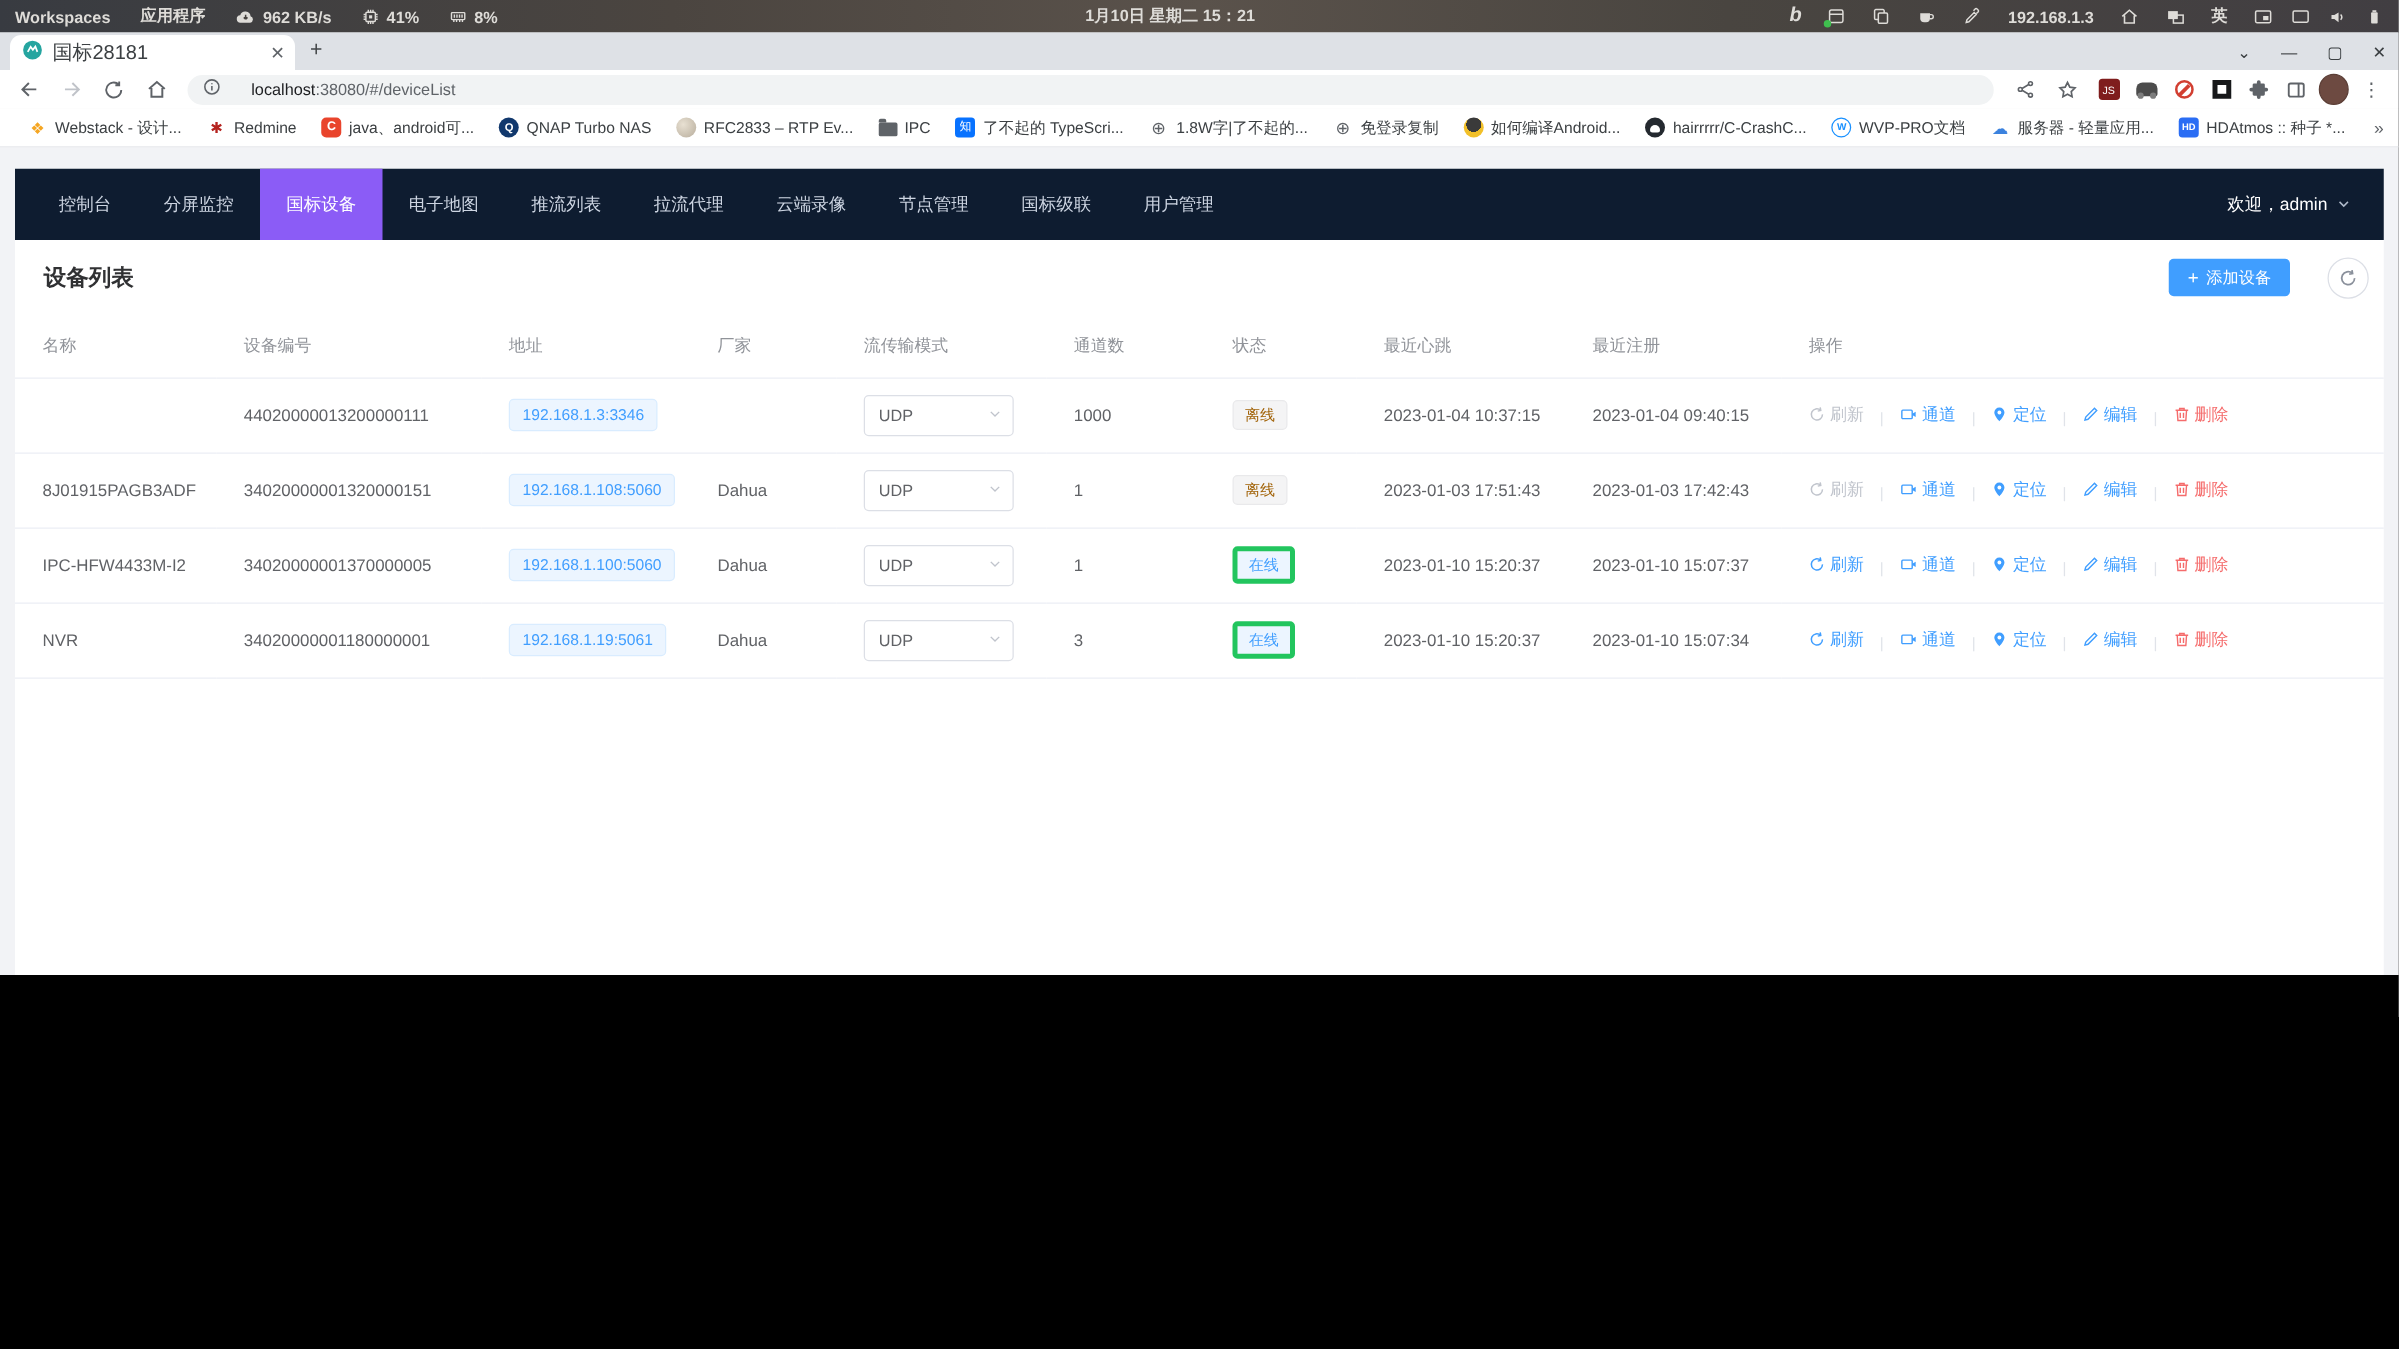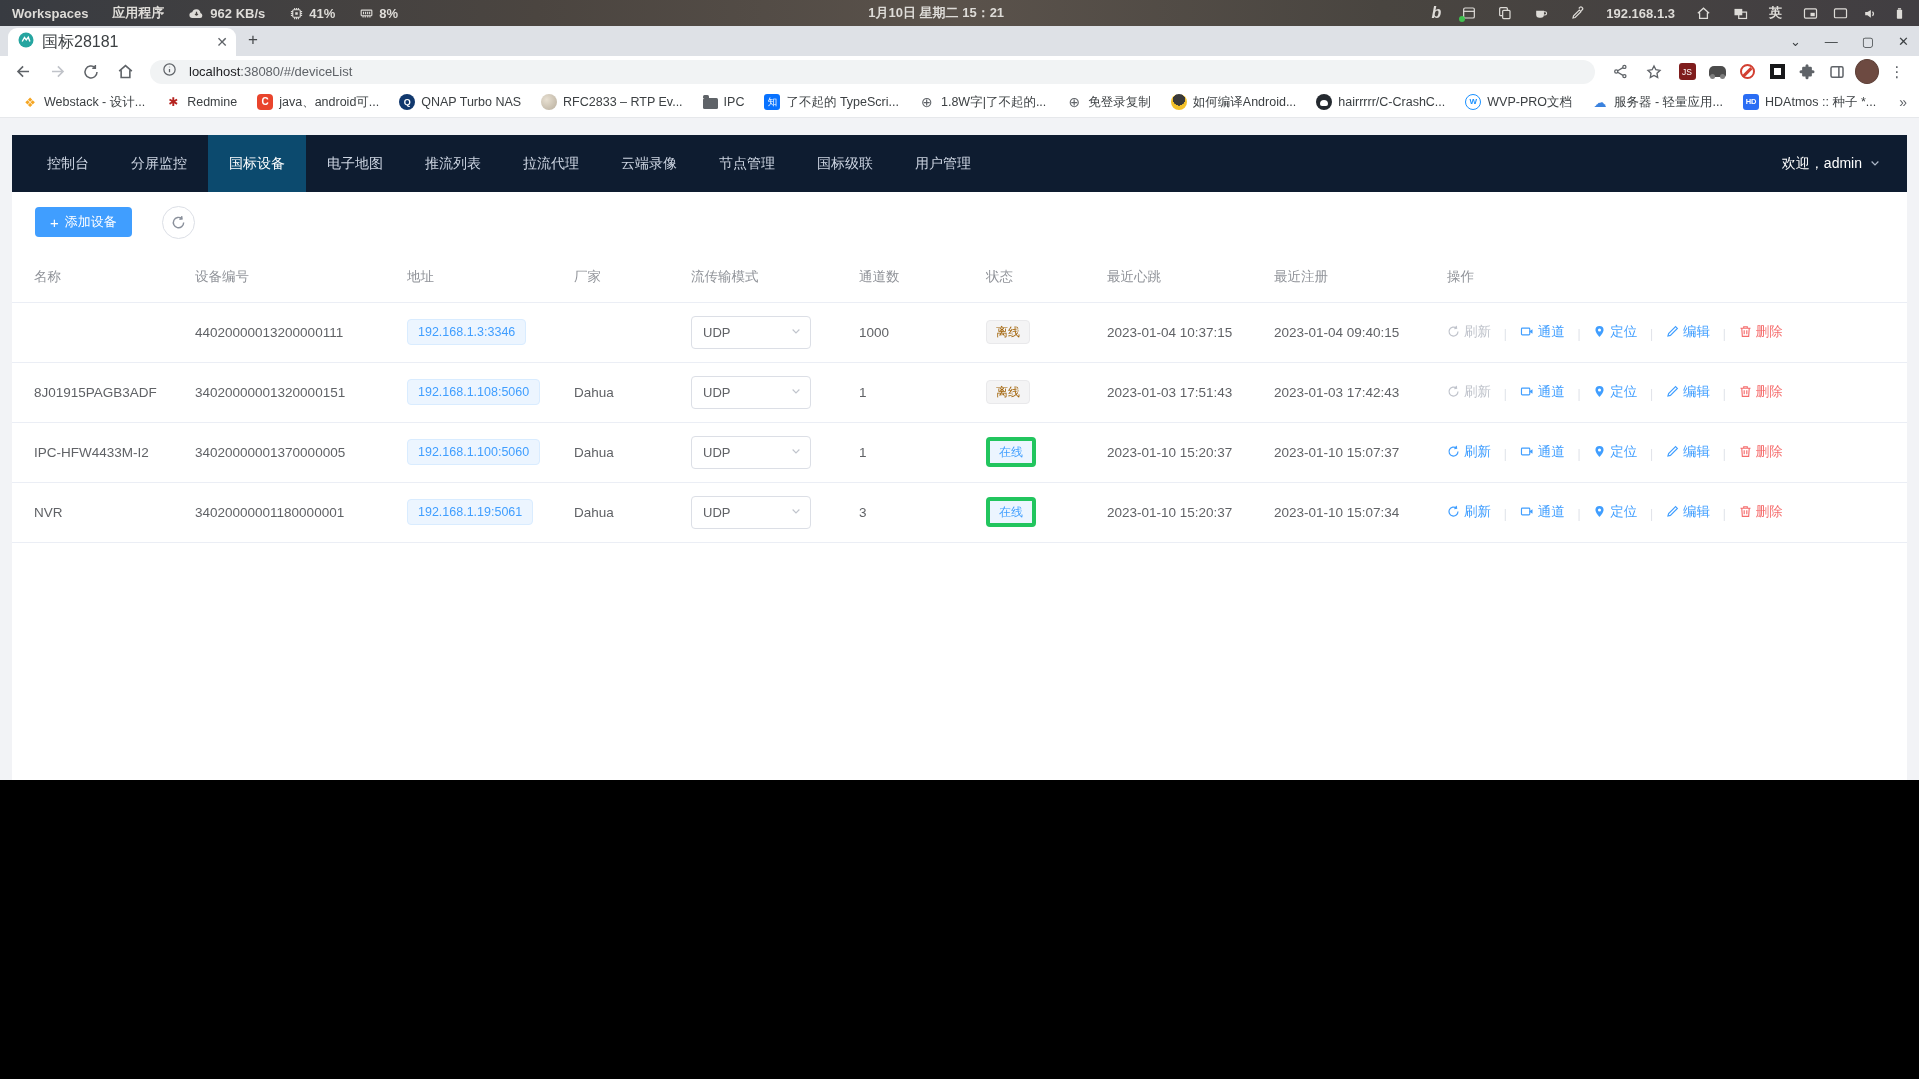--- a/index.html
+++ b/index.html
@@ -31,21 +31,21 @@
   .newtab{margin:0 0 3px 12px;font-size:17px;color:#44474a;align-self:center;cursor:pointer;line-height:1;}
   .win-controls{position:absolute;right:10px;top:0;height:30px;display:flex;align-items:center;gap:24px;
     color:#3c4043;font-size:13px;}
   .win-controls span{cursor:pointer;line-height:1;}
 
   
   .toolbar{height:31px;background:#fff;display:flex;align-items:center;padding:0 10px;gap:8px;}
   .tb-icon{width:26px;height:26px;display:flex;align-items:center;justify-content:center;color:#5f6368;cursor:pointer;flex:none;}
   .tb-icon.disabled{color:#c0c3c9;}
   .urlbar{flex:1;height:24px;background:#f1f3f4;border-radius:12px;display:flex;align-items:center;
-    padding:0 12px;gap:12px;margin:0 4px;}
+    padding:0 12px;gap:24px;margin:0 4px;}
   .url-text{font-size:13px;color:#202124;white-space:nowrap;}
   .url-text .url-path{color:#5f6368;}
   .ext-cluster{display:flex;align-items:center;gap:6px;}
   .ext-icon{width:24px;height:24px;display:flex;align-items:center;justify-content:center;cursor:pointer;flex:none;}
   .js-badge{width:17px;height:17px;background:#7f1d1d;border-radius:3px;color:#fff;font-size:8.5px;font-weight:400;
     display:flex;align-items:center;justify-content:center;}
   .car-badge{width:17px;height:11px;background:#4c4c4c;border-radius:5px 5px 2px 2px;position:relative;}
   .car-badge::before,.car-badge::after{content:"";position:absolute;bottom:-2px;width:5px;height:5px;border-radius:50%;background:#7d7d7d;}
   .car-badge::before{left:1px;}  .car-badge::after{right:1px;}
   .block-badge{width:15px;height:15px;border:2.5px solid #d23f31;border-radius:50%;position:relative;}
@@ -77,21 +77,21 @@
   .wvp-icon{background:#fff;border:1.5px solid #1890ff;color:#1890ff;font-weight:700;font-size:8px;border-radius:50%;}
   .cloud-icon{color:#3b82de;font-size:13px;}
   .hdatmos-icon{background:#2a6df4;color:#fff;font-weight:700;font-size:7.5px;border-radius:3px;}
   .bm-overflow{position:absolute;right:12px;color:#5f6368;font-size:14px;cursor:pointer;}
 
   
   .viewport{height:961px;background:#f2f3f6;padding:17px 12px 0 12px;display:flex;flex-direction:column;}
   .navbar{height:57px;background:#0e1c30;display:flex;align-items:center;flex:none;}
   .nav-items{display:flex;align-items:stretch;height:100%;margin-left:14px;flex:1;}
   .nav-item{padding:0 21px;display:flex;align-items:center;font-size:14px;color:#cdd5e2;cursor:pointer;}
-  .nav-item.active{background:#0c4a6e;color:#fff;}
+  .nav-item.active{background:#8b5cf6;color:#fff;}
   .nav-welcome{color:#fff;font-size:14px;margin-right:26px;display:flex;align-items:center;gap:7px;cursor:pointer;white-space:nowrap;}
 
   .panel{background:#fff;height:808px;flex:none;display:flex;flex-direction:column;}
   .titlebar{height:60px;display:flex;align-items:center;padding:0 10px 0 23px;flex:none;}
   .page-title{font-size:18px;font-weight:700;color:#303133;flex:1;}
   .btn-add{height:30px;background:#409eff;color:#fff;border:none;border-radius:4px;font-size:13px;
     padding:0 15px;display:flex;align-items:center;gap:6px;cursor:pointer;}
   .btn-add .plus{font-size:15px;font-weight:400;line-height:1;}
   .btn-refresh-circle{width:33px;height:33px;border-radius:50%;border:1px solid #dcdfe6;background:#fff;
     margin-left:30px;margin-right:2px;display:flex;align-items:center;justify-content:center;color:#8a909b;cursor:pointer;}
@@ -408,20 +408,21 @@
       <div class="nav-welcome">
         <span>欢迎，admin</span>
         <span><svg width="12" height="12" viewBox="0 0 16 16" stroke="#aeb9c9" fill="none" stroke-width="1.6">
               <path d="M3.5 6l4.5 4.5L12.5 6"></path>
             </svg></span>
       </div>
     </div>
 
     <div class="panel">
       <div class="titlebar">
+        <span class="page-title">设备列表</span>
         <button class="btn-add">
           <span class="plus">+</span>
           <span>添加设备</span>
         </button>
         <span class="btn-refresh-circle">
             <svg width="15" height="15" viewBox="0 0 16 16" stroke="currentColor" fill="none" stroke-width="1.5">
               <path d="M13.5 8A5.5 5.5 0 1 1 11.6 3.9M11.3 1.2l.5 2.9-2.9.5"></path>
             </svg>
           </span>
       </div>

